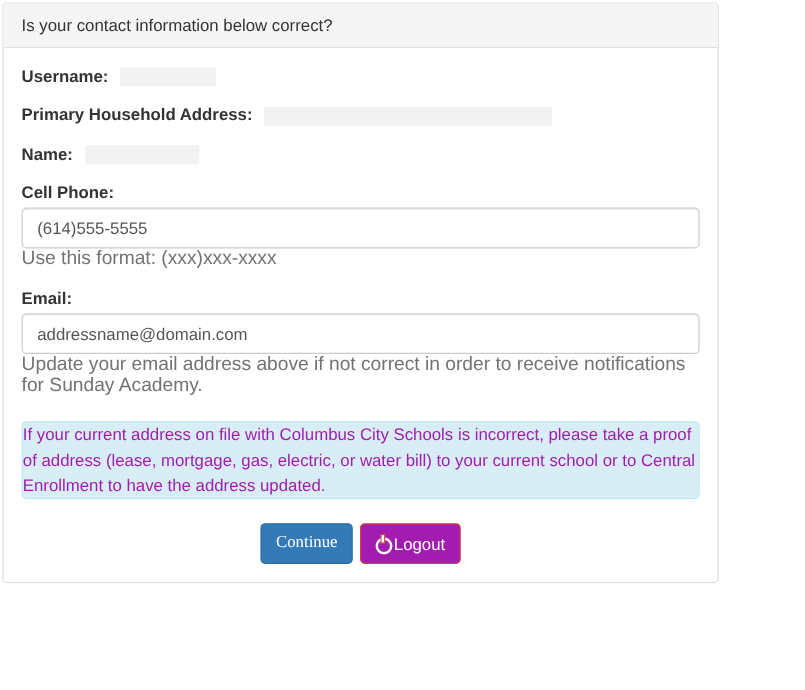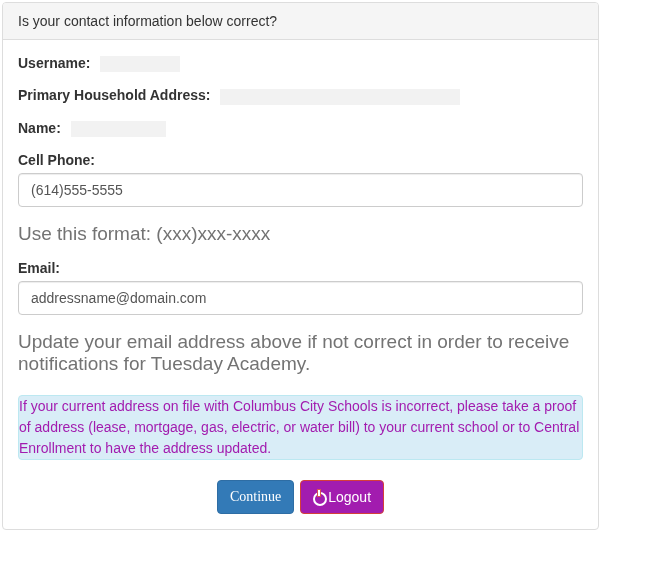--- a/index.html
+++ b/index.html
@@ -63,23 +63,23 @@
       font-size: 14px;
       line-height: 1.42857143;
       color: #555;
       background-color: #fff;
       border: 1px solid #ccc;
       border-radius: 4px;
       box-shadow: inset 0 1px 1px rgba(0,0,0,.075);
     }
     .help-block {
       display: block;
-      margin-top: 16px;
+      margin-top: 0;
       color: #737373;
-      font-size: 19px;
+      font-size: 16px;
     }
     .alert-info {
       background-color: #d9edf7;
       border: 1px solid #bce8f1;
       color: #a21caf;
       padding: 0;
       border-radius: 4px;
       margin-top: 20px;
       margin-bottom: 20px;
       font-size: 14px;
@@ -165,21 +165,21 @@
 
     <div class="form-group">
       <label>Cell Phone:</label>
       <input type="text" class="form-control" value="(614)555-5555" style="">
       <span class="help-block">Use this format: (xxx)xxx-xxxx</span>
     </div>
 
     <div class="form-group">
       <label>Email:</label>
       <input type="text" class="form-control" value="addressname@domain.com" style="">
-      <span class="help-block">Update your email address above if not correct in order to receive notifications for Tuesday Academy.</span>
+      <span class="help-block">Update your email address above if not correct in order to receive notifications for Sunday Academy.</span>
     </div>
 
     <div class="alert-info">If your current address on file with Columbus City Schools is incorrect, please take a proof of address (lease, mortgage, gas, electric, or water bill) to your current school or to Central Enrollment to have the address updated.</div>
 
     <div class="button-row">
       <button class="btn btn-primary">Continue</button>
       <button class="btn btn-danger">
         <span class="glyphicon-off"></span><span>Logout</span>
       </button>
     </div>

